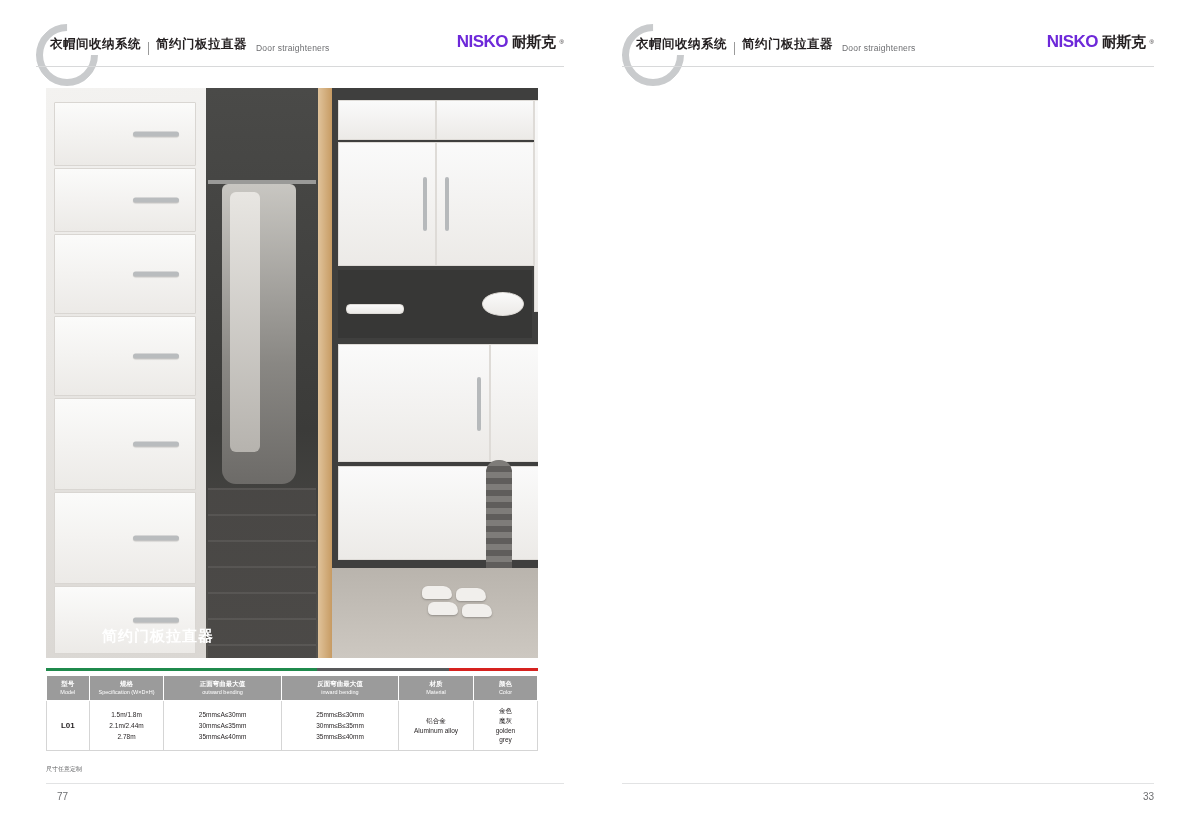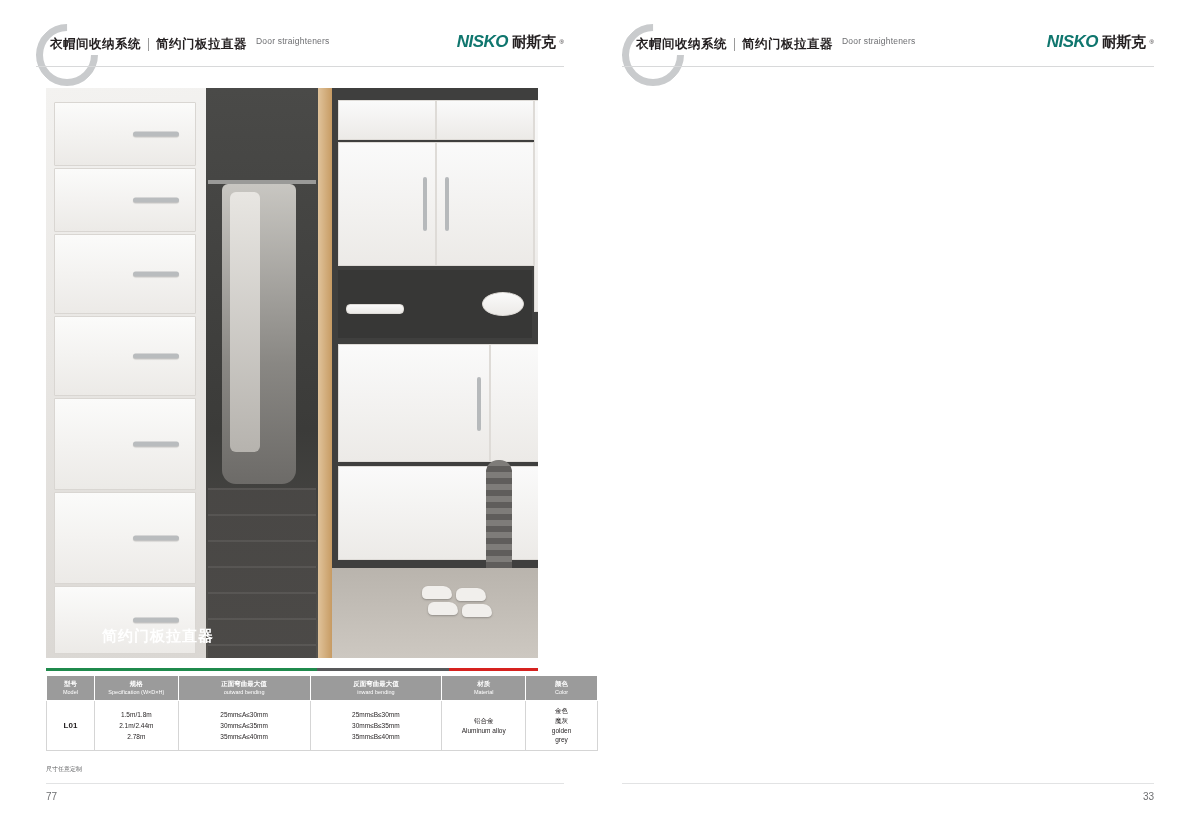--- a/index.html
+++ b/index.html
@@ -15,28 +15,28 @@
   .page-left{padding:0;}
   .page-right{padding:0;}
 
   
   .hdr{position:absolute;top:28px;left:36px;right:36px;height:44px;}
   .hdr-c{
     position:absolute;left:0;top:-4px;width:48px;height:48px;border-radius:50%;
     border:7px solid #c9cbcd;border-right-color:transparent;
     transform:rotate(-45deg);
   }
-  .hdr-txt{position:absolute;left:14px;top:8px;display:flex;align-items:flex-start;gap:0;}
+  .hdr-txt{position:absolute;left:14px;top:8px;display:flex;align-items:flex-end;gap:0;}
   .hdr-cn1{font-size:12.5px;font-weight:bold;color:#231f20;letter-spacing:.5px;}
   .hdr-sep{display:inline-block;width:1px;height:13px;background:#9a9a9a;margin:0 7px;position:relative;top:2px;}
   .hdr-cn2{font-size:12.5px;font-weight:bold;color:#231f20;letter-spacing:.5px;}
   .hdr-en{font-size:8.5px;color:#6d6e71;margin-left:9px;letter-spacing:.2px;}
   .hdr-rule{position:absolute;left:0;right:0;top:38px;height:1px;background:#d8d9da;}
   .logo{position:absolute;right:0;top:4px;display:flex;align-items:center;gap:4px;}
-  .logo-n{font-size:17px;font-weight:bold;font-style:italic;color:#0f766e;letter-spacing:-.5px;}
+  .logo-n{font-size:17px;font-weight:bold;color:#6d28d9;letter-spacing:-.5px;}
   .logo-cn{font-size:15px;font-weight:bold;color:#231f20;letter-spacing:-.5px;}
   .logo-tm{font-size:6px;vertical-align:super;color:#231f20;}
 
   
   .photo-main{position:absolute;left:46px;top:88px;width:492px;height:570px;background:#dcdcdc;overflow:hidden;}
   .ph-col1{position:absolute;left:0;top:0;width:160px;height:100%;
     background:linear-gradient(175deg,#f3f2f0 0%,#e9e7e4 45%,#dad7d3 100%);}
   .drawer{position:absolute;left:8px;width:140px;background:linear-gradient(180deg,#fbfbfa,#eceae7);
     border:1px solid #d9d6d2;border-radius:1px;}
   .drawer .hndl{position:absolute;right:16px;top:50%;transform:translateY(-50%);
@@ -61,31 +61,31 @@
     background:linear-gradient(180deg,#b9b4ad,#cdc8c1);}
   .shoe{position:absolute;width:30px;height:13px;background:#f1efec;border-radius:8px 12px 6px 6px;box-shadow:0 1px 2px rgba(0,0,0,.25);}
   .plant{position:absolute;right:26px;bottom:78px;width:26px;height:120px;
     background:repeating-linear-gradient(180deg,#7e7c79 0 6px,#5f5d5b 6px 12px);border-radius:12px;}
   .photo-caption{position:absolute;left:56px;bottom:12px;font-size:15px;font-weight:bold;color:#fff;letter-spacing:1px;}
   .photo-caption-wrap{position:absolute;left:0;bottom:0;width:100%;height:40px;}
 
   
   .tbl-accent{position:absolute;left:46px;top:668px;width:492px;height:3px;display:flex;}
   .tbl-accent i{display:block;height:3px;}
-  .tbl{position:absolute;left:46px;top:675px;width:552px;border-collapse:collapse;font-size:6.5px;}
+  .tbl{position:absolute;left:46px;top:675px;width:492px;border-collapse:collapse;font-size:6.5px;}
   .tbl th{background:#9b9b9b;color:#fff;font-weight:bold;padding:4px 2px;line-height:1.35;border:1px solid #fff;text-align:center;}
   .tbl th .en{display:block;font-weight:normal;font-size:5.5px;}
   .tbl td{border:1px solid #d5d5d5;padding:5px 2px;text-align:center;color:#231f20;line-height:1.7;font-size:6.5px;background:#fff;}
   .tbl td.model{font-size:8px;font-weight:bold;}
   .tbl td.mat{line-height:1.5;}
   .note{position:absolute;left:46px;top:765px;font-size:6px;color:#58595b;}
 
   
   .pgnum{position:absolute;bottom:18px;font-size:10px;color:#6d6e71;}
-  .pgnum-l{left:46px;text-align:right;}
+  .pgnum-l{left:57px;text-align:right;}
   .pgnum-r{right:36px;}
   .pg-rule{position:absolute;left:46px;right:36px;bottom:36px;height:1px;background:#e2e3e4;}
 </style>
 </head>
 <body>
 
 <div class="spread">
 
   <div class="page page-left">
 

